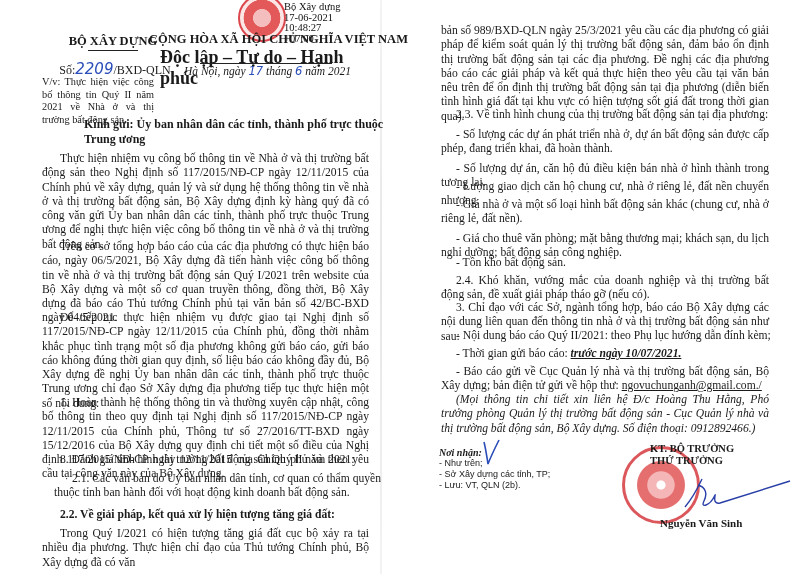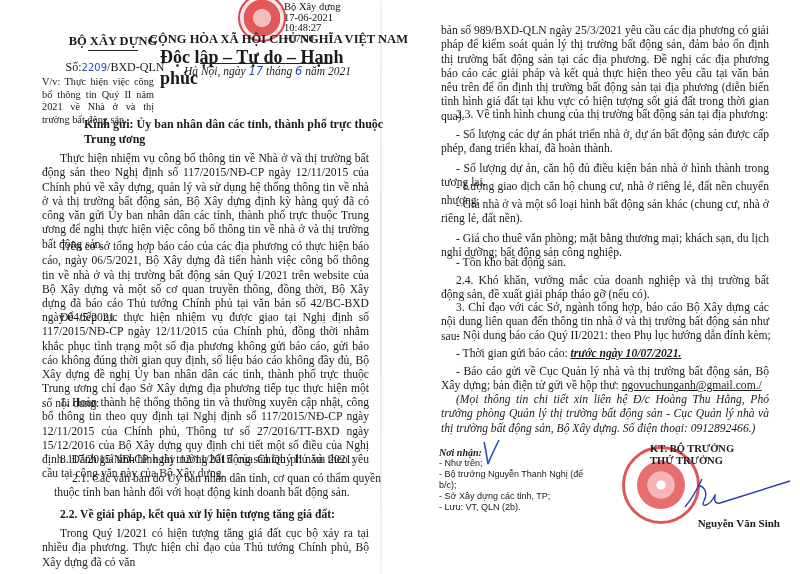--- a/index.html
+++ b/index.html
@@ -19,21 +19,21 @@
     .divider {
       position: absolute; left: 380px; top: 0; width: 2px; height: 574px;
       background: linear-gradient(#f3f3f3, #e6e6e6, #f3f3f3);
     }
     .abs { position: absolute; }
 
     
     .org { left: 58px; top: 34px; width: 110px; font-size: 12.5px; font-weight: bold; text-align: center; }
     .org-line { left: 88px; top: 50px; width: 50px; height: 1px; background: #222; }
     .docno { left: 55px; top: 60px; width: 120px; font-size: 12px; text-align: center; }
-    .docno .hand { color: #2a4db8; font-family: "DejaVu Sans", sans-serif; font-size: 10px; text-align: center; }
+    .docno .hand { color: #2a4db8; font-style: italic; font-family: "DejaVu Sans", sans-serif; font-size: 15px; text-align: center; }
     .subject { left: 42px; top: 76px; width: 112px; font-size: 10.3px; line-height: 12.6px; text-align: justify; }
 
     
     .nation { left: 149px; top: 32px; width: 215px; font-size: 12.5px; font-weight: bold; text-align: center; white-space: nowrap; }
     .motto { left: 160px; top: 47px; width: 215px; font-size: 18px; font-weight: bold; text-align: left; }
     .motto-line { left: 200px; top: 63px; width: 132px; height: 1px; background: #222; }
     .placedate { left: 160px; top: 61px; width: 215px; font-size: 11.5px; font-style: italic; text-align: center; }
     .placedate .hand { color: #2a4db8; font-family: "DejaVu Sans", sans-serif; font-style: italic; }
 
     
@@ -69,21 +69,21 @@
     .r13 { left: 441px; top: 365px; width: 328px; text-indent: 15px; }
     .r13 .email { text-decoration: underline; }
     .r14 { left: 441px; top: 393px; width: 328px; text-indent: 15px; font-style: italic; }
 
     .recipients { left: 439px; top: 447px; width: 150px; font-size: 9px; line-height: 11px; font-family: "Liberation Sans", sans-serif; }
     .recipients .head { font-style: italic; font-weight: bold; font-family: "Liberation Serif", serif; font-size: 10px; }
 
     .sigblock { left: 650px; top: 443px; width: 130px; text-align: left; font-size: 10.5px; font-weight: bold; line-height: 11.5px; }
     .seal-big { left: 622px; top: 446px; width: 72px; height: 72px; border: 3px solid #d53a3f; background: radial-gradient(circle, #fff 0 8%, #f3aaaa 10% 26%, #e15555 28% 46%, #fff 48% 80%, #fff 100%); opacity: 0.85; }
     .signature { left: 680px; top: 475px; width: 120px; height: 40px; }
-    .signer { left: 660px; top: 517px; width: 120px; text-align: right; font-size: 11px; font-weight: bold; }
+    .signer { left: 660px; top: 517px; width: 120px; text-align: left; font-size: 11px; font-weight: bold; }
     .tick { left: 481px; top: 438px; width: 20px; height: 28px; }
   </style>
 </head>
 <body>
 
 <div class="page left"></div>
 <div class="page right"></div>
 <div class="divider"></div>
 
 <div class="abs org">BỘ XÂY DỰNG</div>
@@ -128,21 +128,20 @@
 <div class="abs para r12"><span>- Thời gian gửi báo cáo: </span><span class="deadline">trước ngày 10/07/2021.</span></div>
 <div class="abs para r13"><span>- Báo cáo gửi về Cục Quản lý nhà và thị trường bất động sản, Bộ Xây dựng; bản điện tử gửi về hộp thư: </span><span class="email">ngovuchunganh@gmail.com./</span></div>
 <div class="abs para r14">(Mọi thông tin chi tiết xin liên hệ Đ/c Hoàng Thu Hằng, Phó trưởng phòng Quản lý thị trường bất động sản - Cục Quản lý nhà và thị trường bất động sản, Bộ Xây dựng. Số điện thoại: 0912892466.)</div>
 
 <svg class="abs tick" viewBox="0 0 20 28">
     <path d="M3 4 C5 12,6 20,7 26 M7 26 C10 18,14 10,18 2" stroke="#2a4db8" stroke-width="1.6" fill="none"></path>
   </svg>
 <div class="abs recipients">
   <div class="head">Nơi nhận:</div>
   <div>- Như trên;</div>
-  <div>- Bộ trưởng Nguyễn Thanh Nghị (để b/c);</div>
   <div>- Sở Xây dựng các tỉnh, TP;</div>
   <div>- Lưu: VT, QLN (2b).</div>
 </div>
 
 <div class="abs seal seal-big"></div>
 <div class="abs sigblock">
   <div>KT. BỘ TRƯỞNG</div>
   <div>THỨ TRƯỞNG</div>
 </div>
 <svg class="abs signature" viewBox="0 0 120 40">

